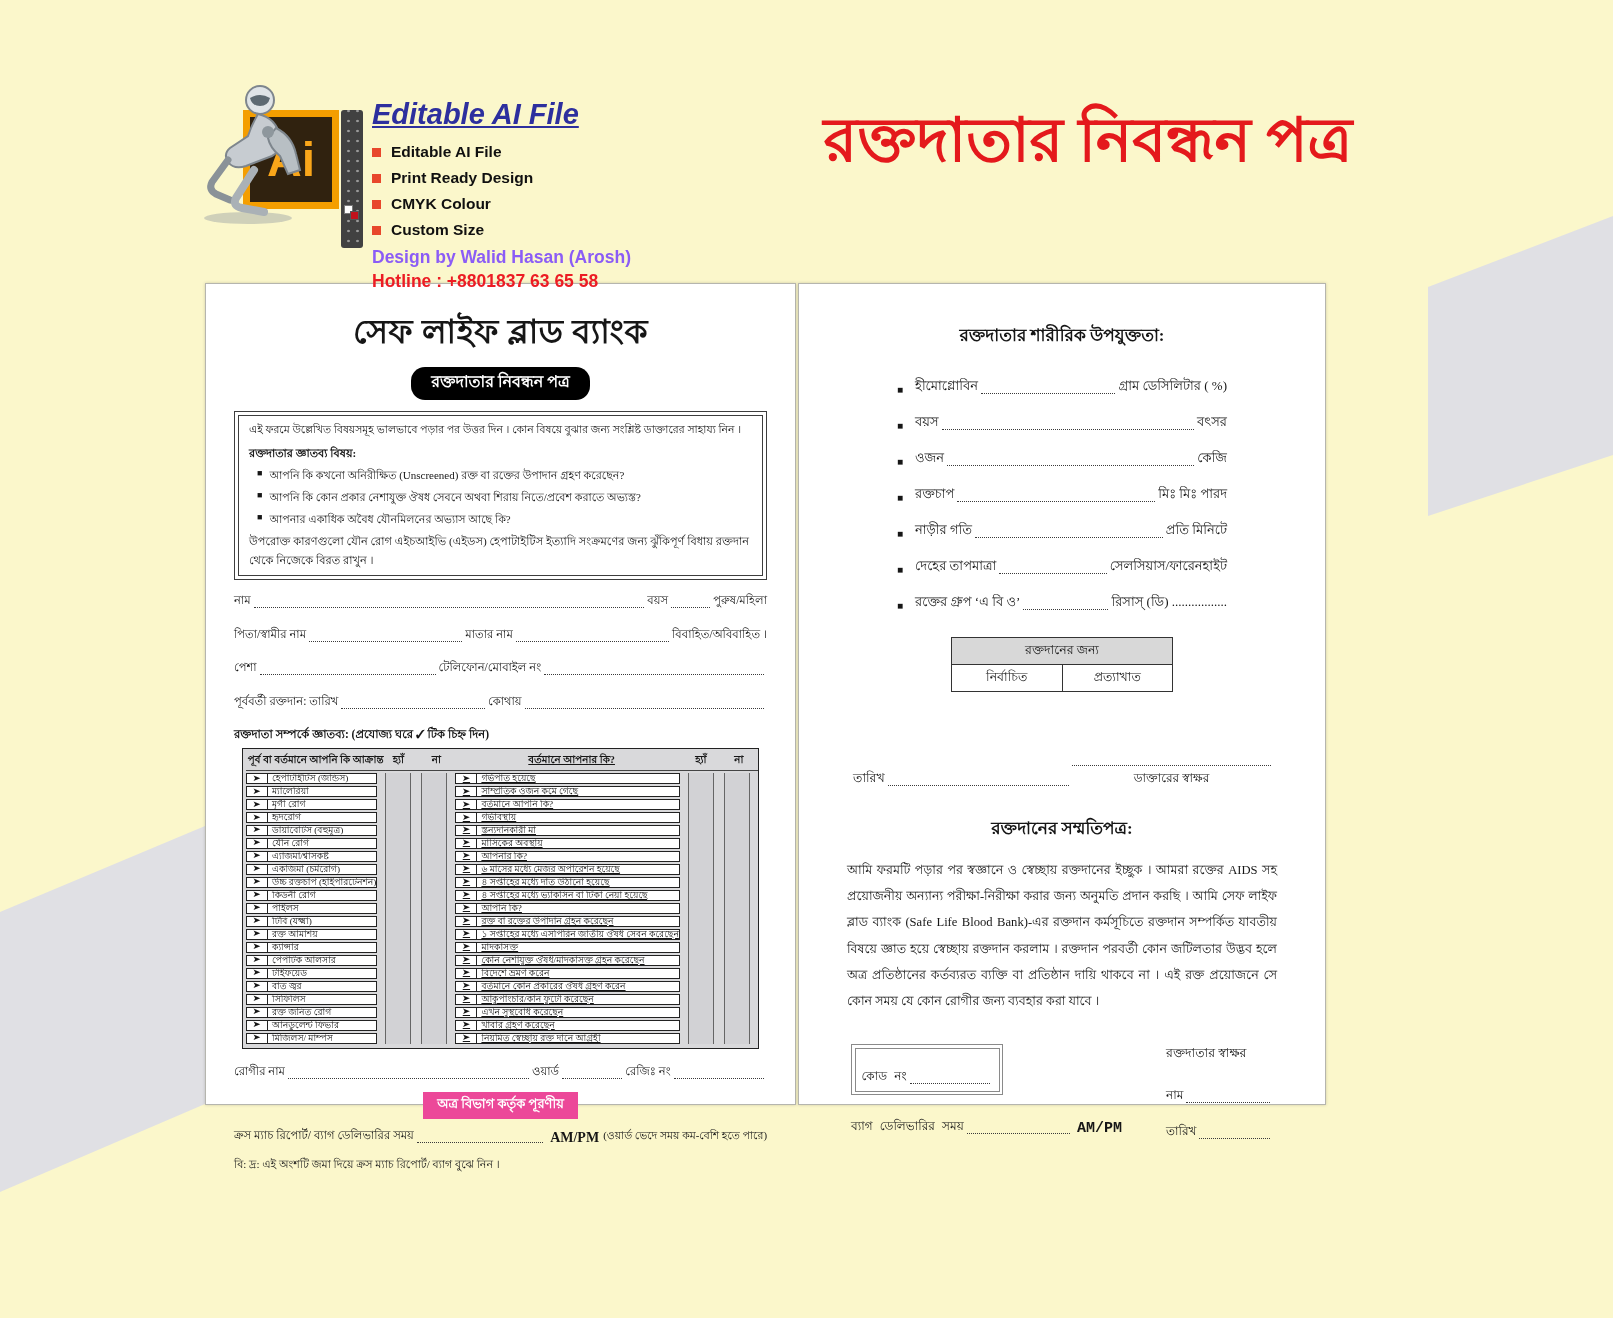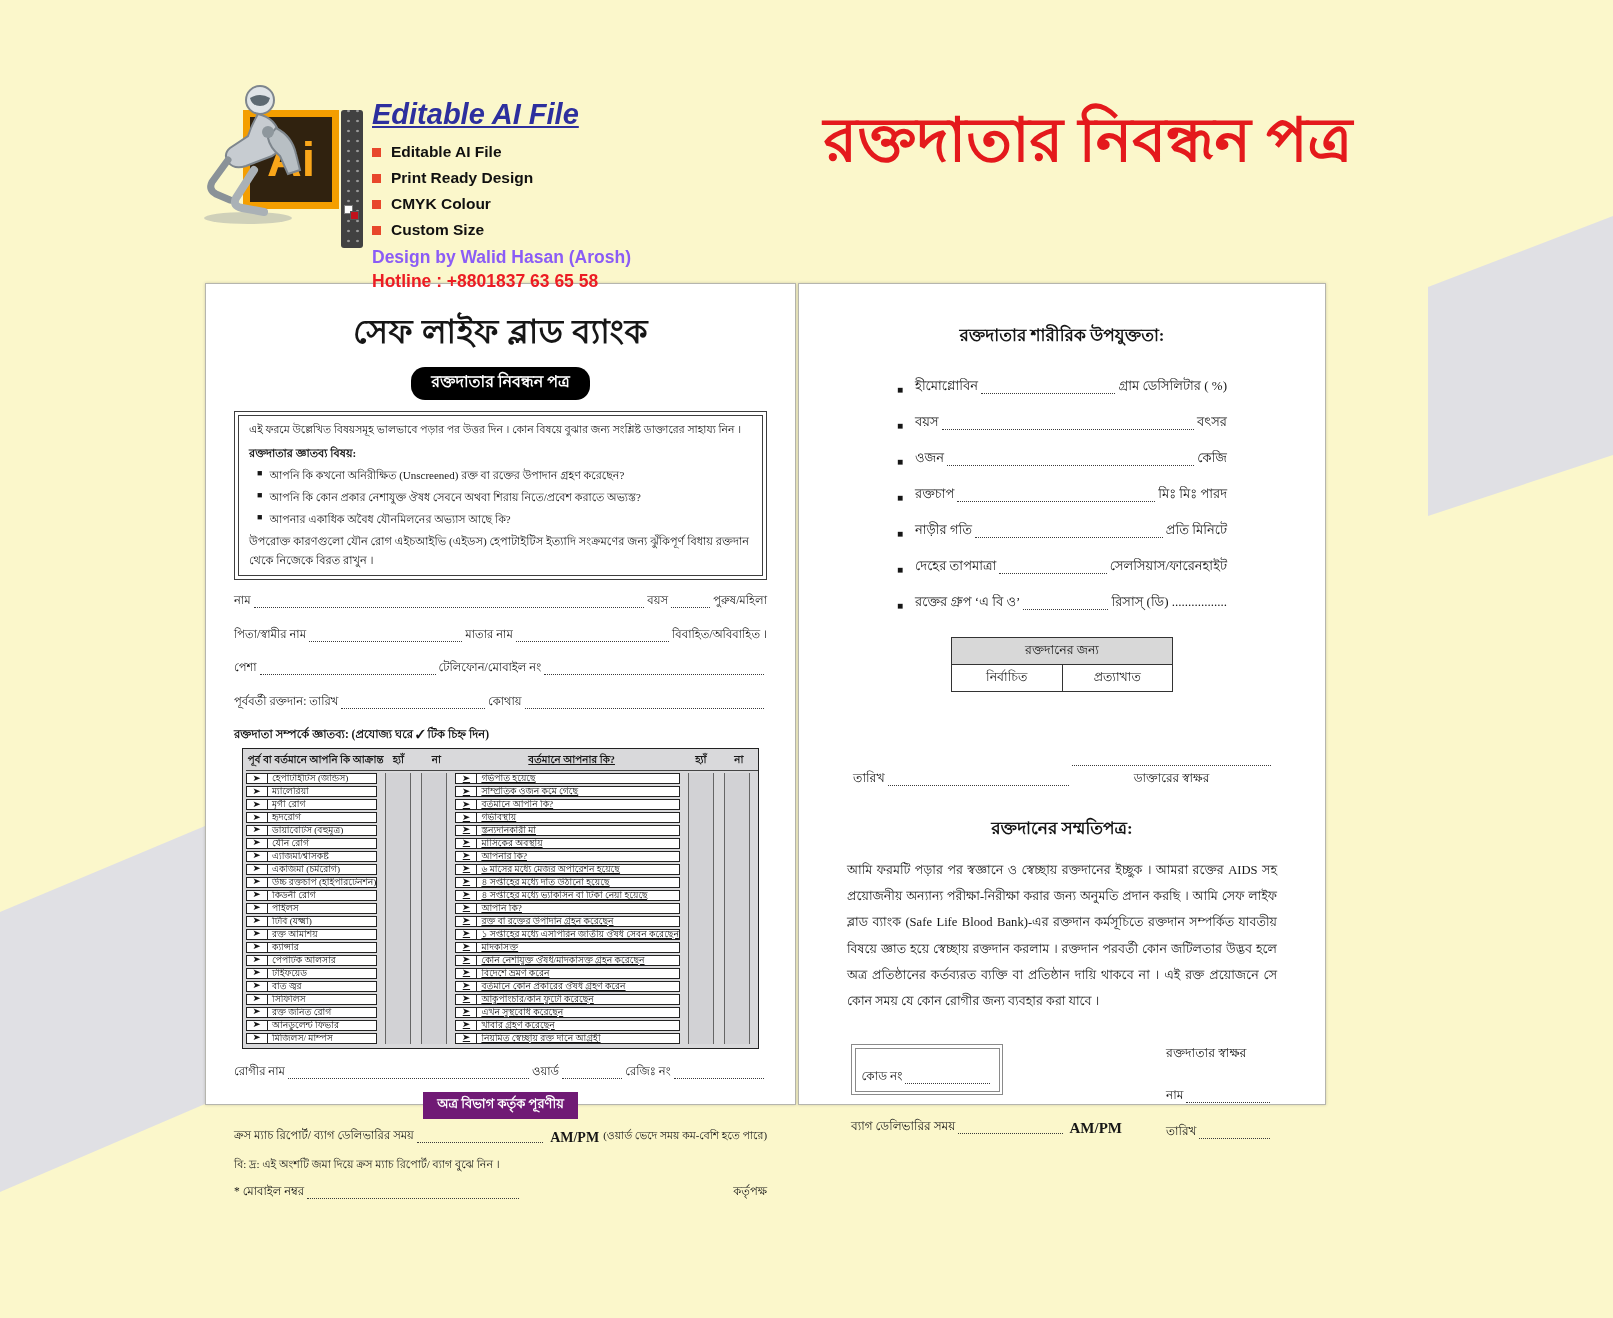--- a/index.html
+++ b/index.html
@@ -75,21 +75,21 @@
   .trow { display:flex; height:11.1px; margin-bottom:1.9px; position:relative; z-index:1; }
   .trow .ar { width:22px; border:1px solid #222; background:#fff; display:flex; align-items:center; justify-content:center;
               font-size:8px; line-height:1; }
   .trow .lbl { flex:1; border:1px solid #222; border-left:none; background:#fff; font-size:9.2px; line-height:1;
                display:flex; align-items:center; padding-left:4px; overflow:hidden; white-space:nowrap; }
   .trow .sp { width:78px; flex:0 0 auto; }
 
   .lp-bottom { margin-top:14px; }
   .lp-bottom .fline { margin-bottom:10px; }
   .dept-badge-wrap { text-align:center; margin:2px 0 8px 0; }
-  .dept-badge { display:inline-block; background:#701a75; color:#fff; font-weight:bold; font-size:13px; padding:2px 14px 4px 14px; }
+  .dept-badge { display:inline-block; background:#ec4899; color:#fff; font-weight:bold; font-size:13px; padding:2px 14px 4px 14px; }
   .ampm { font-weight:bold; font-size:14px; margin:0 4px; }
   .small-note { font-size:10.8px; }
   .nb-line { font-size:11px; margin-bottom:8px; }
   .authority { margin-left:auto; font-size:11.5px; }
 
   
   .fit-head { text-align:center; font-size:17px; font-weight:bold; margin-top:18px; }
   .fit-list { width:330px; margin:26px auto 0 auto; }
   .fit-item { display:flex; align-items:flex-end; font-size:13px; margin-bottom:15px; white-space:nowrap; }
   .fit-item .bsq { font-size:10px; margin:0 12px 2px 0; }
@@ -98,21 +98,21 @@
   .decision .drow { display:flex; }
   .decision .dcell { flex:1; padding:3px 0; }
   .decision .dcell + .dcell { border-left:1px solid #333; }
   .datesign { display:flex; justify-content:space-between; align-items:flex-end; margin-top:62px; font-size:12.5px; padding:0 6px; }
   .datesign .dleft { display:flex; align-items:flex-end; width:220px; }
   .datesign .dright { width:200px; text-align:center; font-size:12px; }
   .dotline { border-bottom:1.6px dotted #3a3a3a; height:12px; margin-bottom:3px; }
   .consent-head { text-align:center; font-size:17px; font-weight:bold; margin-top:26px; }
   .consent-body { font-size:12.6px; line-height:2.08; text-align:justify; margin-top:14px; }
   .rp-bottom { display:flex; margin-top:30px; padding:0 4px; }
-  .rb-left { width:275px; }
+  .rb-left { width:275px;font-family:Liberation Mono, monospace; }
   .code-outer { width:152px; border:1.5px solid #8a8a8a; padding:2.5px; }
   .code-inner { border:1px solid #8a8a8a; height:44px; display:flex; align-items:flex-end; padding:0 6px 4px 6px; font-size:12px; }
   .bagline { display:flex; align-items:flex-end; font-size:12px; margin-top:22px; white-space:nowrap;justify-content:center; }
   .bagline .ampm { font-size:15px; }
   .rb-right { flex:1; padding-left:40px; }
   .ds-label { font-size:12.5px; margin-bottom:22px; }
   .rb-right .fline { font-size:12px; margin-bottom:16px; }
 </style>
 </head>
 <body>
@@ -528,26 +528,20 @@
       <div class="dept-badge-wrap">
         <span class="dept-badge">অত্র বিভাগ কর্তৃক পূরণীয়</span>
       </div>
       <div class="fline">
         <span>ক্রস ম্যাচ রিপোর্ট/ ব্যাগ ডেলিভারির সময়</span>
           <span class="dots g3"></span>
         <span class="ampm">AM/PM</span>
         <span class="small-note">(ওয়ার্ড ভেদে সময় কম-বেশি হতে পারে)</span>
       </div>
       <p class="nb-line">বি: দ্র: এই অংশটি জমা দিয়ে ক্রস ম্যাচ রিপোর্ট/ ব্যাগ বুঝে নিন ।</p>
-      <div class="fline">
-        <span>* মোবাইল নম্বর</span>
-          <span class="dots g2"></span>
-        <span class="g2"></span>
-        <span class="authority">কর্তৃপক্ষ</span>
-      </div>
     </div>
   </section>
 
   <section class="page page-right">
     <h3 class="fit-head">রক্তদাতার শারীরিক উপযুক্ততা:</h3>
 
     <div class="fit-list">
 
         <div class="fit-item">
           <span class="bsq">■</span>

